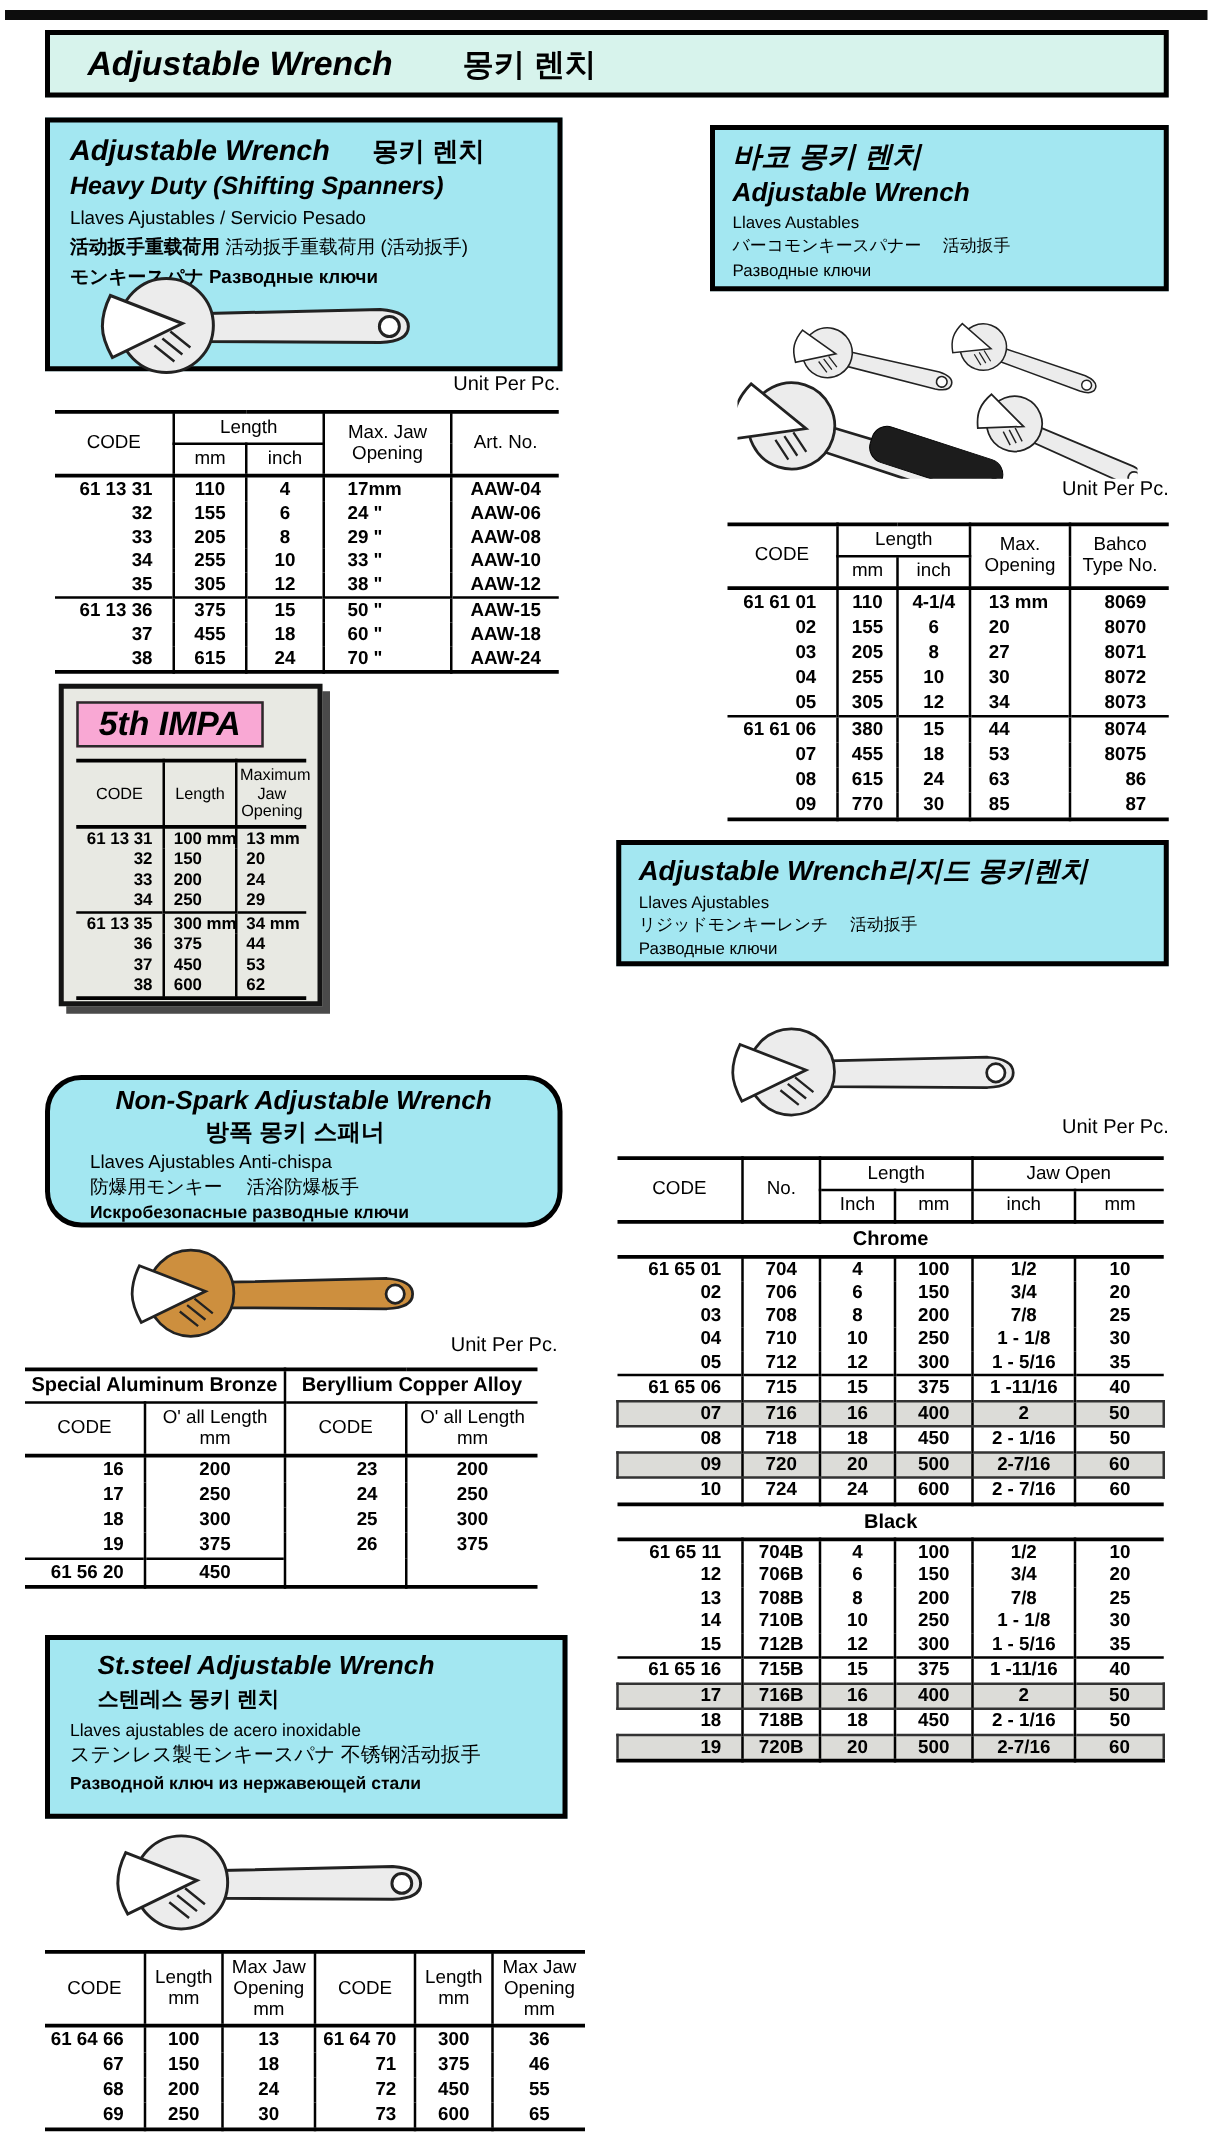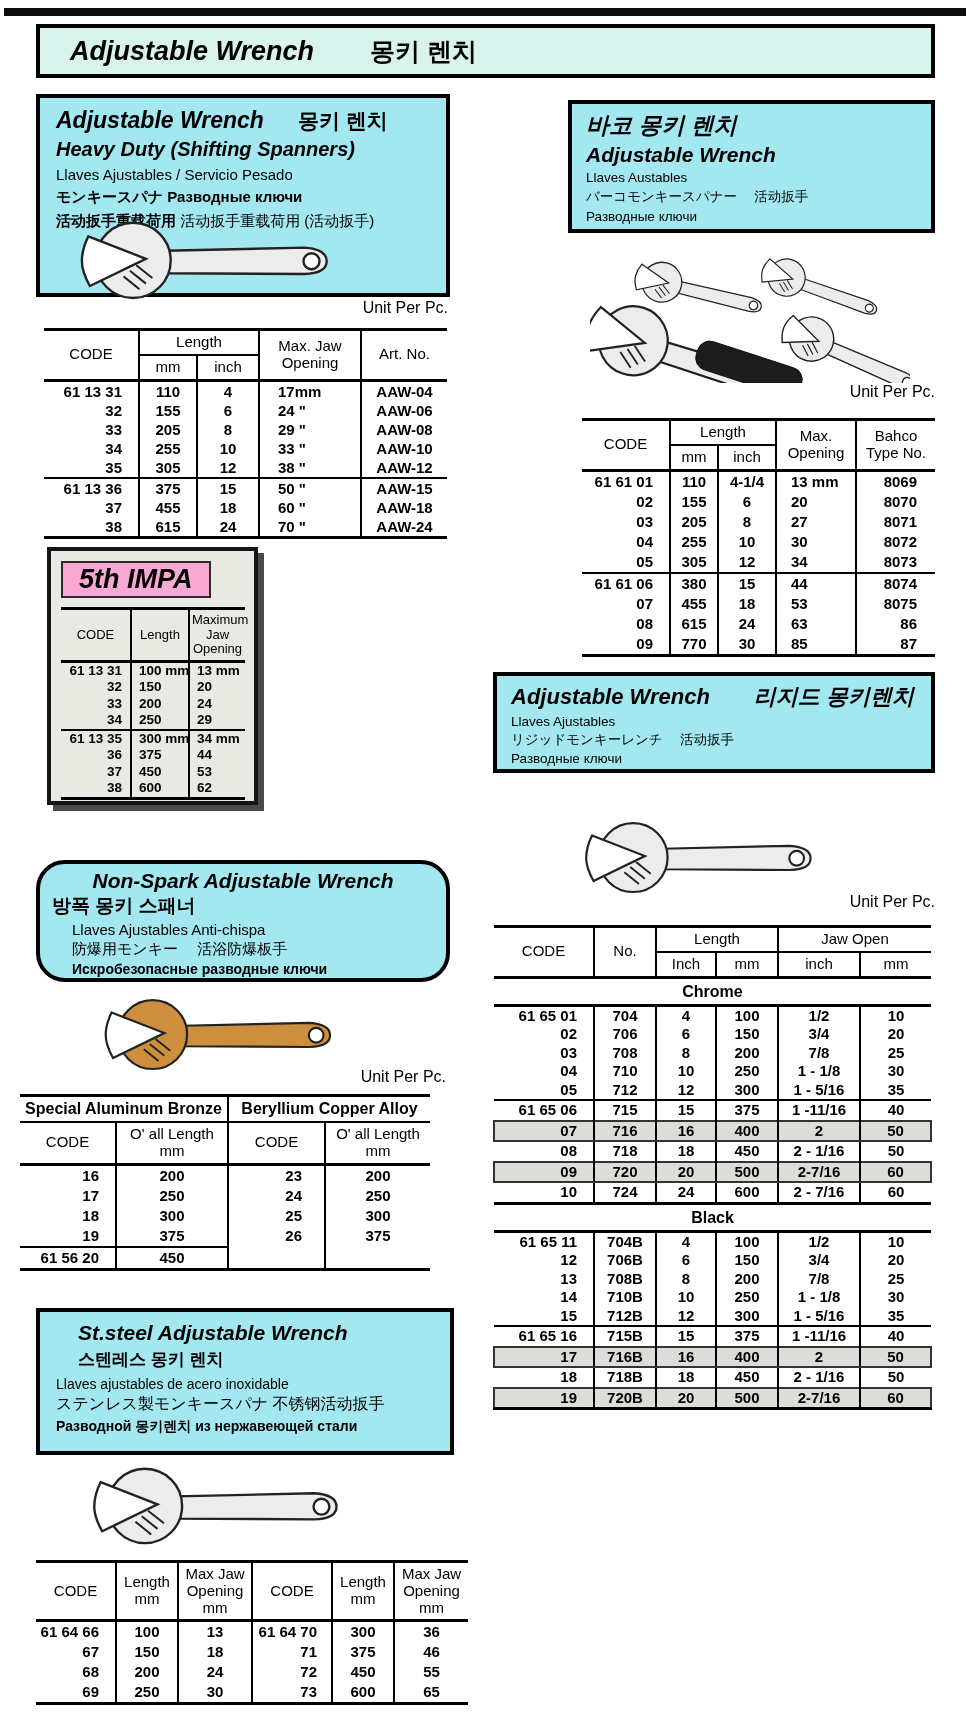--- a/index.html
+++ b/index.html
@@ -27,40 +27,40 @@
   .sec-heavy { left:36px; top:94px; width:414px; height:203px; padding:9px 14px 6px 16px; }
   .sec-heavy .row1 { display:flex; align-items:baseline; }
   .sec-heavy .big1 { font-size:23px; }
   .sec-heavy .big1ko { font-size:21px; font-weight:bold; margin-left:34px; }
   .sec-heavy .big2 { font-size:20px; margin-top:3px; }
   .sec-heavy .ln { font-size:15px; margin-top:5px; }
   .sec-heavy .lnb { font-weight:bold; }
 
   .sec-nonspark { left:36px; top:860px; width:414px; height:122px; padding:5px 12px;border-radius:29px; }
   .sec-nonspark .big1 { font-size:21px; text-align:center; }
-  .sec-nonspark .ko { font-size:19px; font-weight:bold; text-align:left; padding-right:14px; }
+  .sec-nonspark .ko { font-size:19px; font-weight:bold; text-align:center; padding-right:14px; }
   .sec-nonspark .ln { font-size:15px; padding-left:20px; margin-top:2px; }
   .sec-nonspark .ru { font-size:14px; font-weight:bold; padding-left:20px; margin-top:2px; }
 
   .sec-ststeel { left:36px; top:1308px; width:418px; height:147px; padding:9px 14px 6px 16px; }
   .sec-ststeel .big1 { font-size:21px; padding-left:22px; }
   .sec-ststeel .ko { font-size:17px; font-weight:bold; padding-left:22px; margin-top:3px; }
   .sec-ststeel .ln { font-size:14px; margin-top:5px; }
   .sec-ststeel .jp { font-size:16px; margin-top:2px; }
   .sec-ststeel .ru { font-size:14px; font-weight:bold; margin-top:3px; }
 
   .sec-bahco { left:568px; top:100px; width:367px; height:133px; padding:6px 14px; }
   .sec-bahco .big1 { font-size:23px; }
   .sec-bahco .big2 { font-size:21px; margin-top:2px; }
   .sec-bahco .ln { font-size:13.5px; margin-top:3px; }
 
   .sec-rigid { left:493px; top:672px; width:442px; height:101px; padding:6px 14px; }
   .sec-rigid .row1 { display:flex; align-items:baseline; }
   .sec-rigid .big1 { font-size:22px; }
-  .sec-rigid .big1ko { font-size:22px; font-weight:bold; font-style:italic; margin-left:44px; }
+  .sec-rigid .big1ko { font-size:22px; font-weight:bold; font-style:italic; }
   .sec-rigid .ln { font-size:13.5px; margin-top:2px; }
 
   
   .unit { font-size:16px; text-align:right; width:148px; }
   .unit1 { left:300px; top:299px; }
   .unit2 { left:298px; top:1068px; }
   .unit3 { left:787px; top:383px; }
   .unit4 { left:787px; top:893px; }
 
   
@@ -152,25 +152,25 @@
     <span class="t-ko">몽키 렌치</span>
   </div>
 
   <div class="abs cyanbox sec-heavy">
     <div class="row1">
       <span class="big big1">Adjustable Wrench</span>
       <span class="big1ko">몽키 렌치</span>
     </div>
     <div class="big big2">Heavy Duty  (Shifting Spanners)</div>
     <div class="ln">Llaves Ajustables / Servicio Pesado</div>
-    <div class="ln lnb">モンキースパナ   Разводные ключи</div>
     <div class="ln">
       <span class="lnb">活动扳手重载荷用</span>
       <span>活动扳手重载荷用 (活动扳手)</span>
     </div>
+    <div class="ln lnb">モンキースパナ   Разводные ключи</div>
   </div>
 
   <svg class="wart w-heavy" viewBox="0 0 340 120">
     <use href="#sym-wrench"></use>
   </svg>
 
   <div class="abs unit unit1">Unit Per Pc.</div>
 
   <table class="abs ctab t1">
     <colgroup>
@@ -382,21 +382,21 @@
           <td></td>
         </tr>
       </tbody>
   </table>
 
   <div class="abs cyanbox sec-ststeel">
     <div class="big big1">St.steel Adjustable Wrench</div>
     <div class="ko">스텐레스 몽키 렌치</div>
     <div class="ln">Llaves ajustables de acero inoxidable</div>
     <div class="jp">ステンレス製モンキースパナ 不锈钢活动扳手</div>
-    <div class="ru">Разводной 몽키렌치 из нержавеющей стали</div>
+    <div class="ru">Разводной ключ из нержавеющей стали</div>
   </div>
 
   <svg class="wart w-steel" viewBox="0 0 340 120">
     <use href="#sym-wrench"></use>
   </svg>
 
   <table class="abs ctab t-steel">
     <colgroup>
         <col style="width:80px">
         <col style="width:62px">

